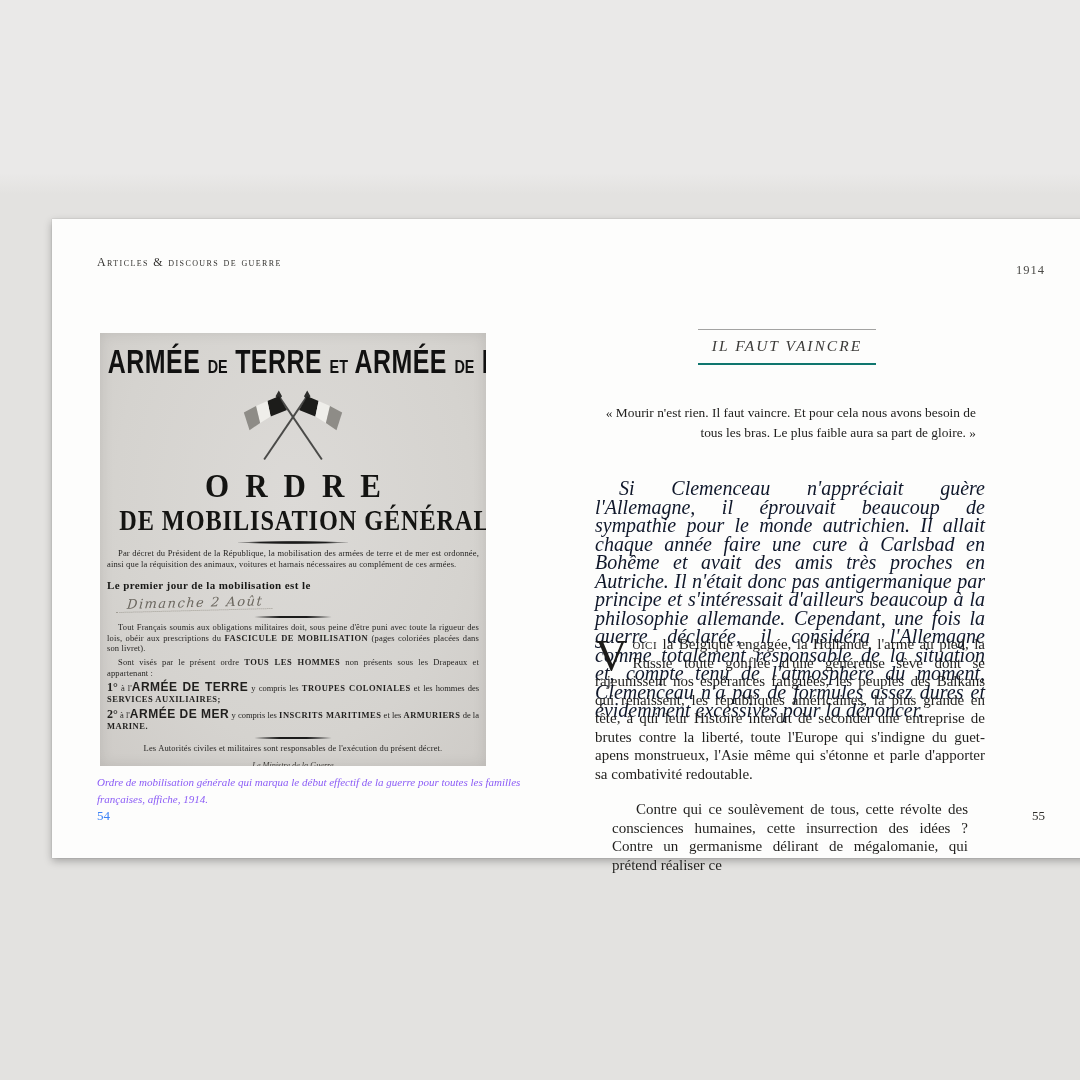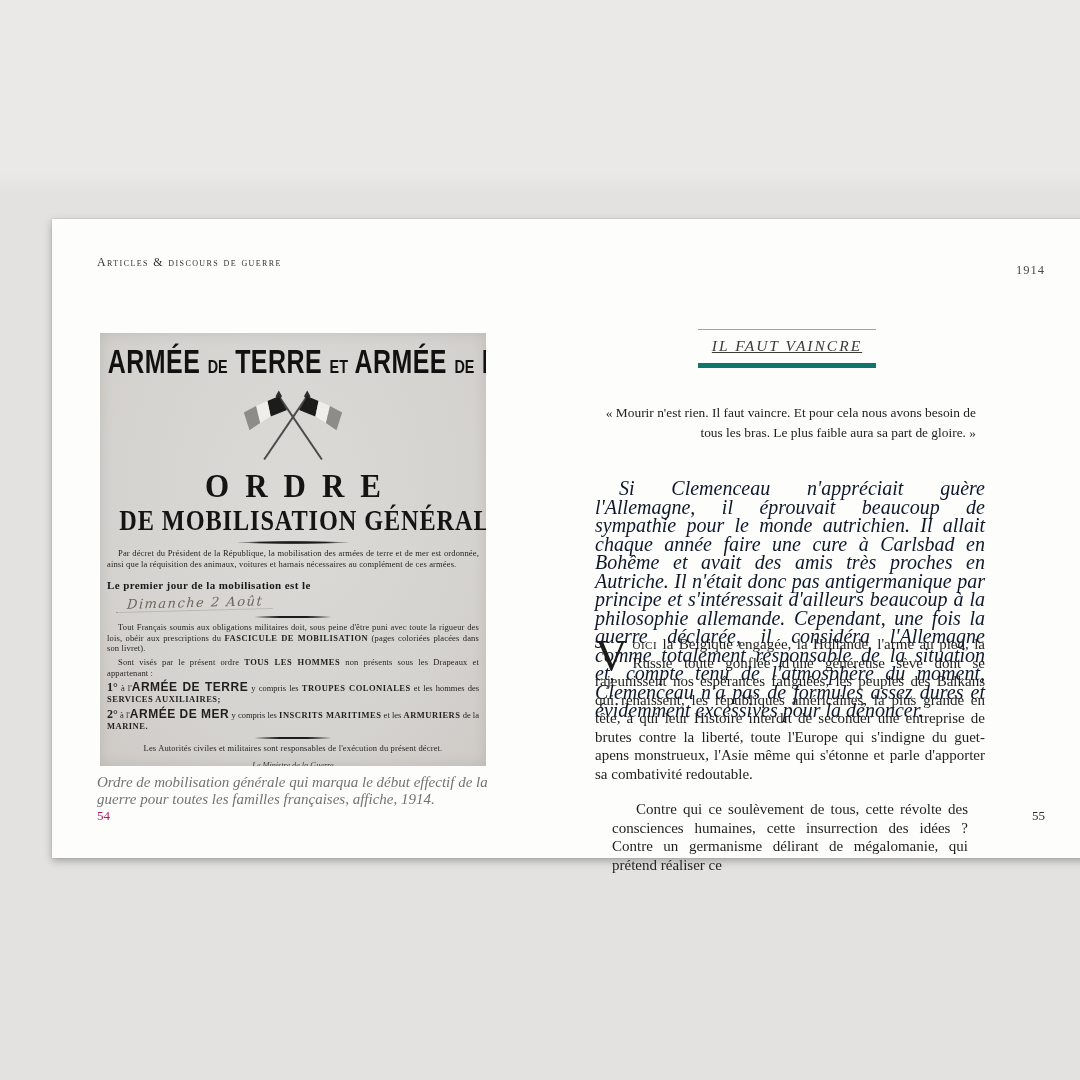--- a/index.html
+++ b/index.html
@@ -63,33 +63,33 @@
   .p-item .army {
     font-family:"Liberation Sans", sans-serif; font-weight:bold; font-size:12px;
     letter-spacing:.5px;
   }
   .p-sigs {
     display:flex; justify-content:space-between; margin:7px 34px 0 36px;
     font-style:italic; font-size:8.2px; color:#3c3a36;flex-direction:column;
   }
   .caption {
     position:absolute; left:45px; top:555px; width:432px;
-    font-style:italic; font-size:15px; line-height:17px; color:#737373;
+    font-style:italic; font-size:11px; line-height:17px; color:#8b5cf6;
   }
-  .folio-left { position:absolute; left:45px; top:589px; font-size:13px; color:#be185d; }
+  .folio-left { position:absolute; left:45px; top:589px; font-size:13px; color:#3b82f6; }
   
   .rh-right {
     position:absolute; right:59px; top:44px;
     font-size:12.5px; letter-spacing:1px; color:#4b4a47;
   }
   .chapter-title {
     position:absolute; left:646px; top:110px; width:178px;
-    border-top:1px solid #a3a3a2; border-bottom:5px solid #0f766e;
+    border-top:1px solid #a3a3a2; border-bottom:2px solid #0f766e;
     padding:7px 0 8px 0; text-align:center;
-    font-style:italic; font-size:15.5px; letter-spacing:2px; color:#3c3b39;text-decoration:underline;
+    font-style:italic; font-size:15.5px; letter-spacing:2px; color:#3c3b39;
   }
   .epigraph {
     position:absolute; left:543px; top:184px; width:390px; text-align:right;
     font-size:13.4px; line-height:19.5px; color:#22211f;
   }
   .epigraph-inner { max-width:372px; margin:0 auto; }
   .intro {
     position:absolute; left:543px; top:240px; width:390px;
     font-style:italic; font-size:20px; line-height:18.5px;
     text-align:justify; text-indent:24px; color:#0f172a;

